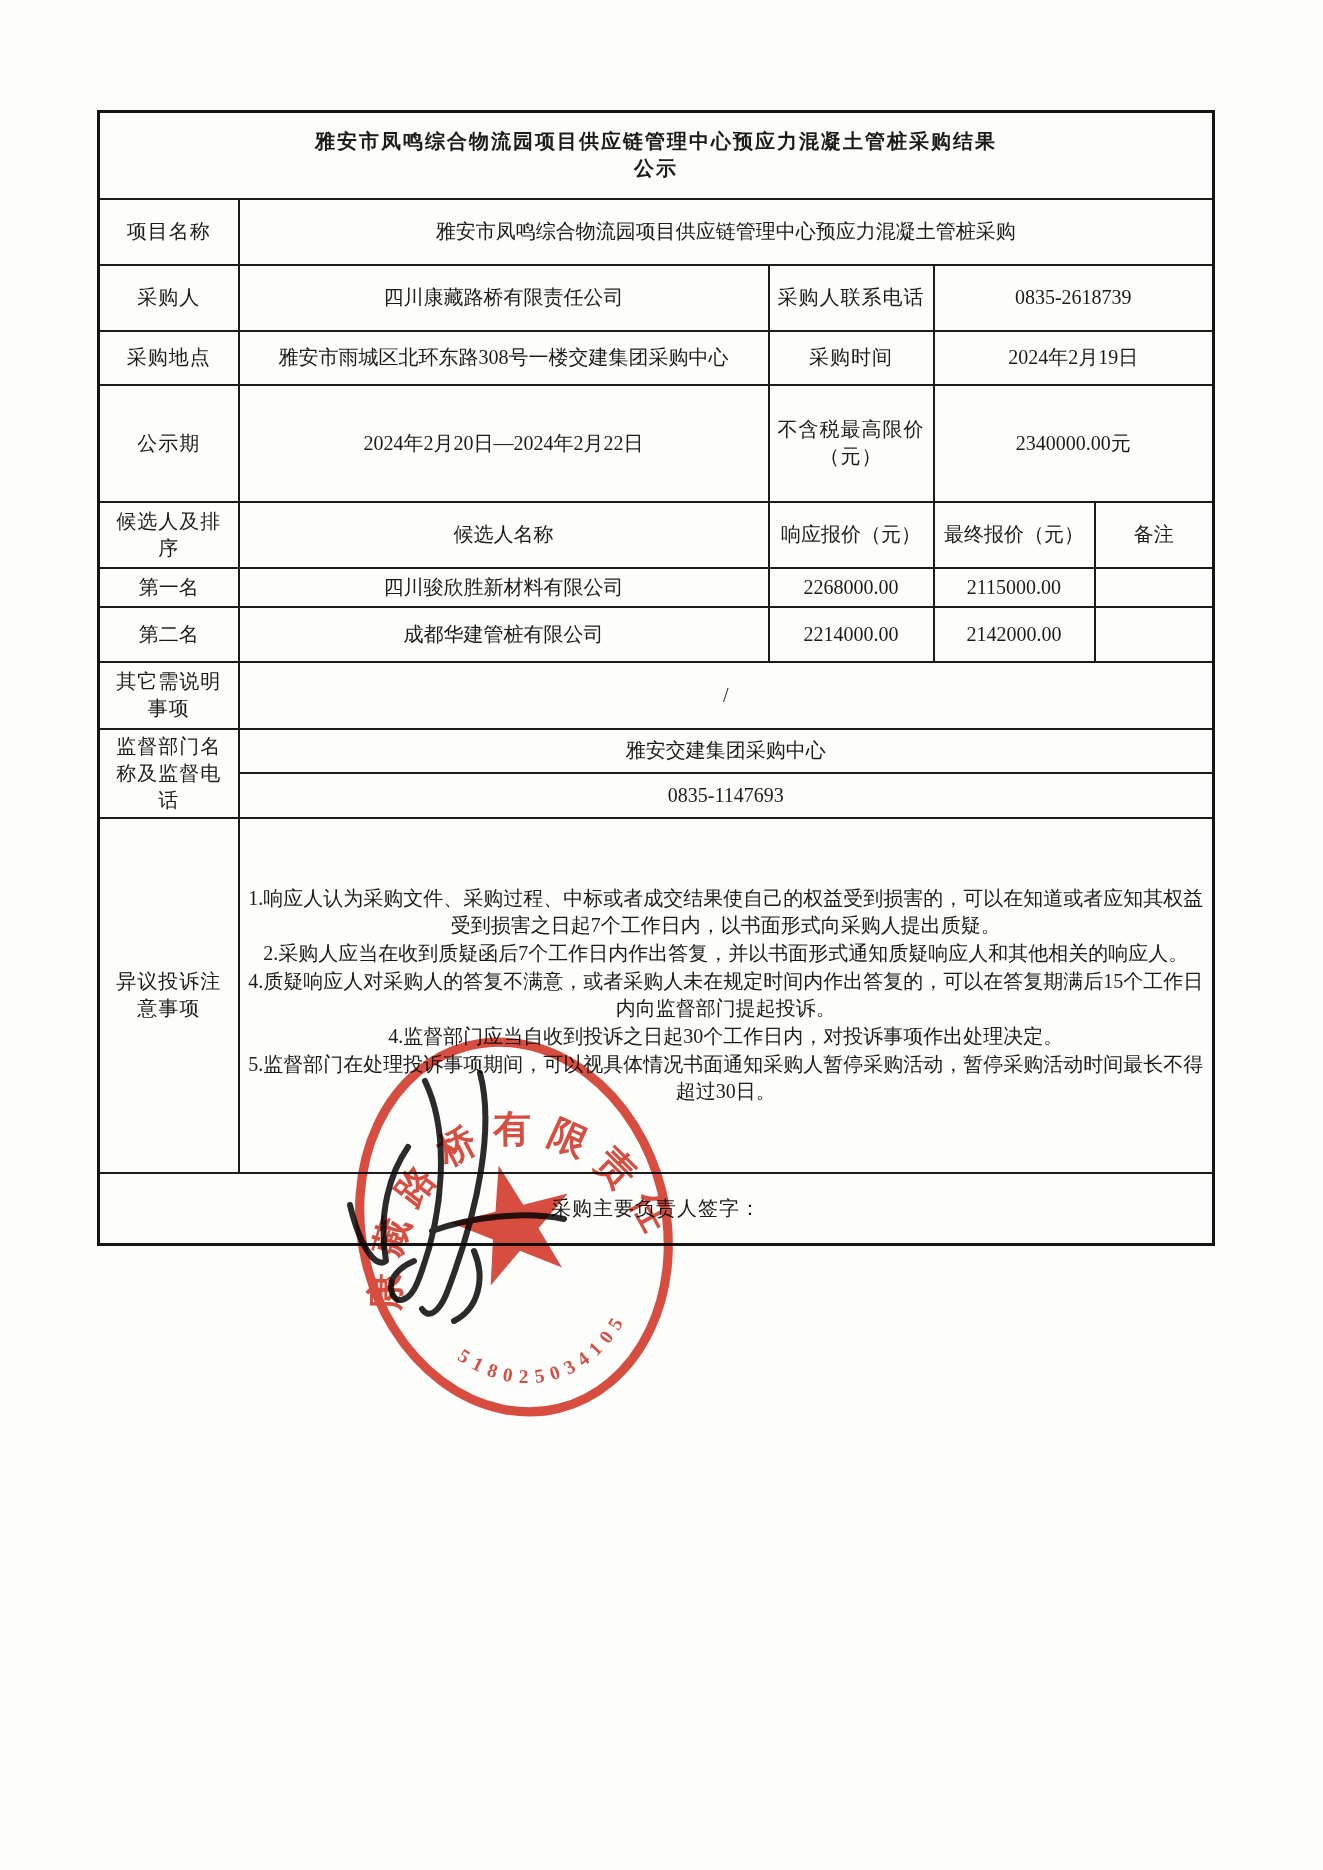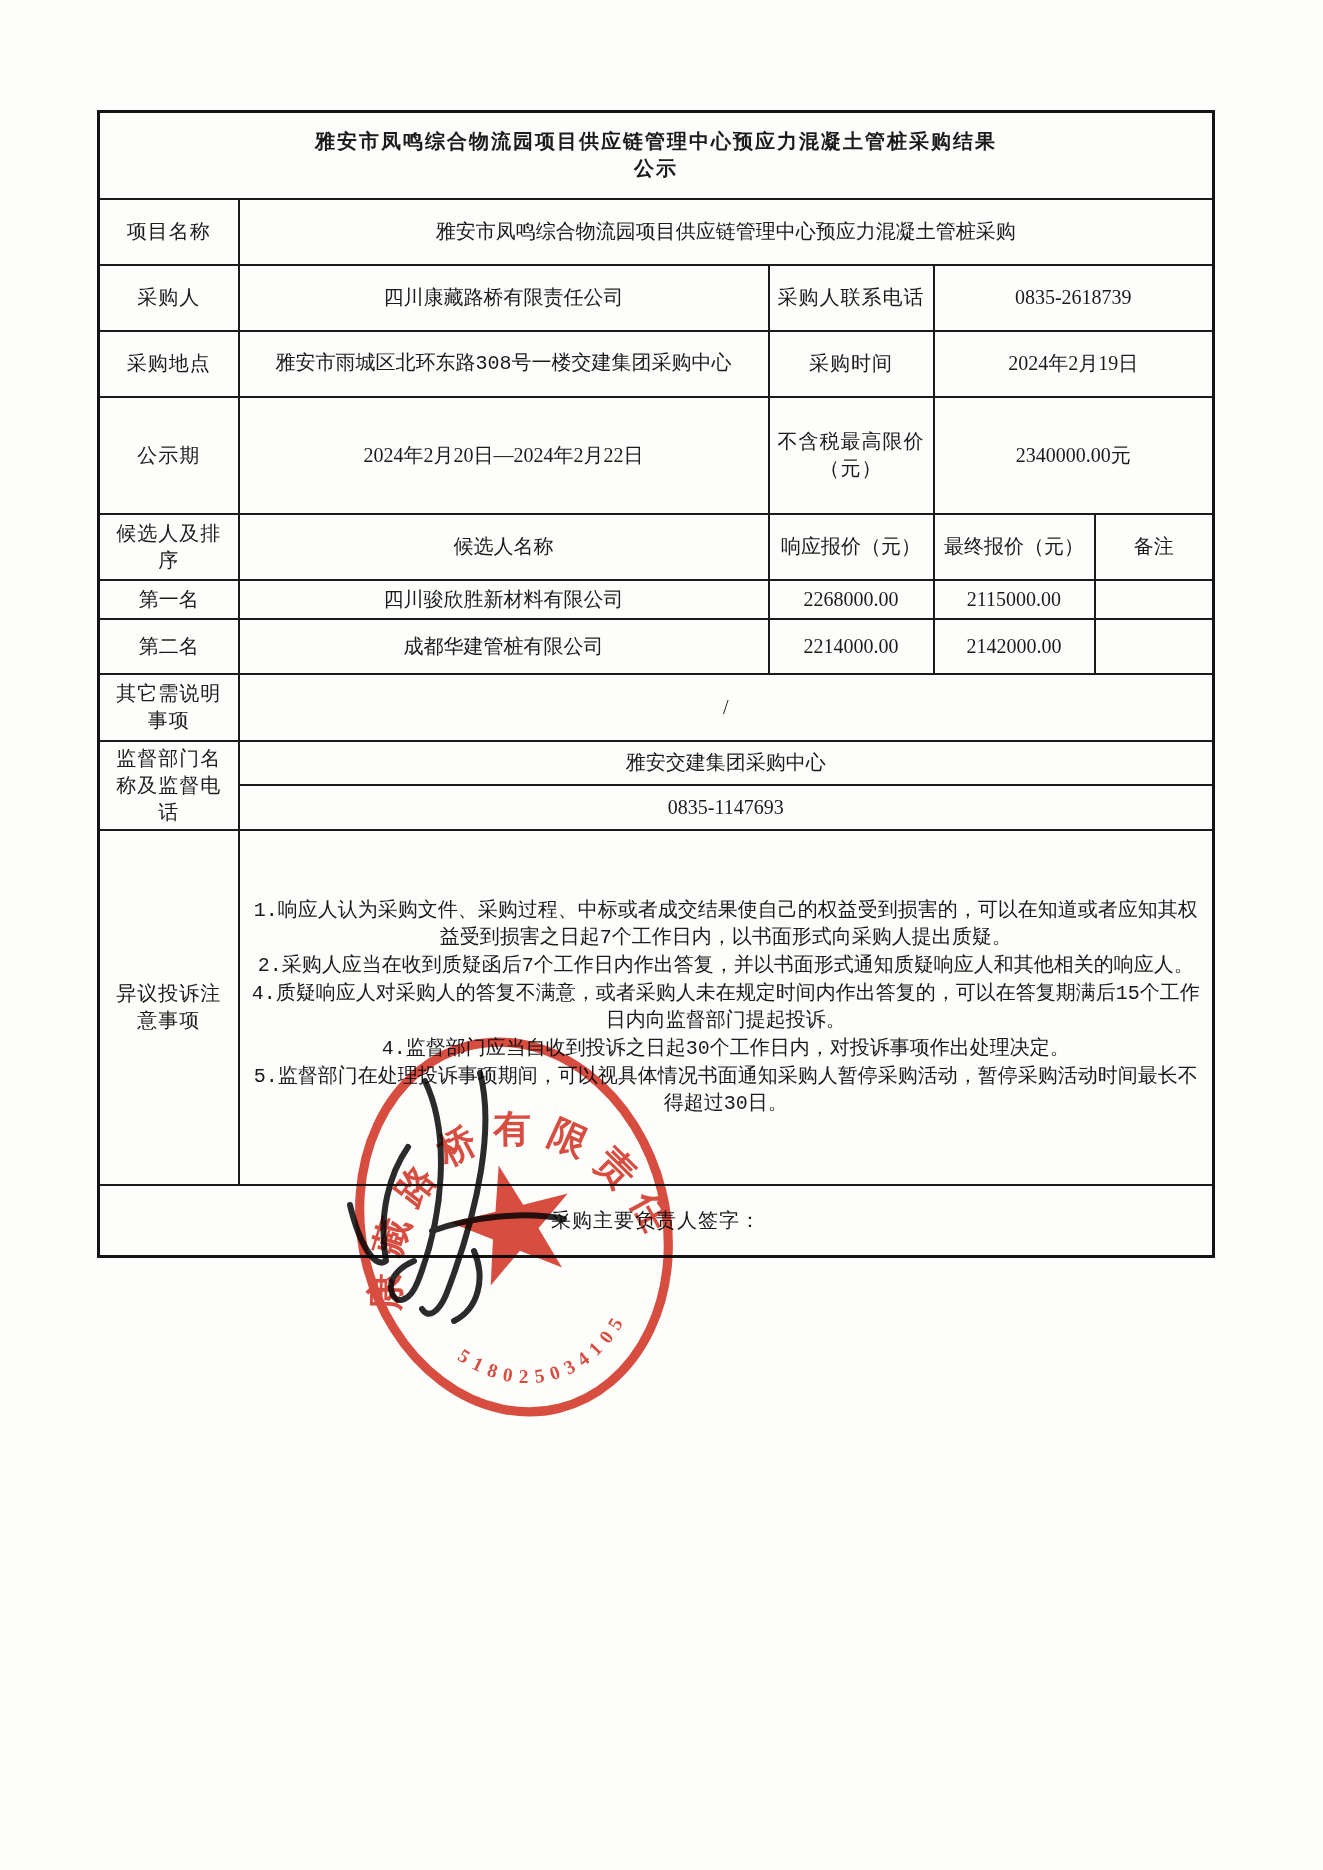--- a/index.html
+++ b/index.html
@@ -29,28 +29,27 @@
     word-break:break-all;
   }
   td.title-cell{
     font-size:30px;
     font-weight:bold;
     letter-spacing:2px;
     line-height:1.4;
     padding:6px 4px;
   }
   td.label-cell{letter-spacing:1px;padding:3px 6px;}
-  td.left-val{text-align:left;padding-left:10px;font-family:Liberation Mono, monospace;}
+  td.left-val{text-align:left;padding-left:10px;}
   td.notes-cell{
     text-align:left;
     font-size:20px;
     line-height:1.52;
     padding:10px 14px 10px 12px;
     vertical-align:top;
-    font-family:Liberation Mono, monospace;
   }
   .note-line{margin:0 0 1px 0;}
   td.sign-cell{
     text-align:left;
     font-size:22px;
     padding-left:12px;
     letter-spacing:1px;
   }
   
   .stamp{
@@ -96,21 +95,21 @@
       <td colspan="4">雅安市凤鸣综合物流园项目供应链管理中心预应力混凝土管桩采购</td>
     </tr>
 
     <tr style="height:66px">
       <td class="label-cell">采购人</td>
       <td>四川康藏路桥有限责任公司</td>
       <td class="label-cell">采购人联系电话</td>
       <td colspan="2">0835-2618739</td>
     </tr>
 
-    <tr style="height:66px">
+    <tr style="height:54px">
       <td class="label-cell">采购地点</td>
       <td class="left-val">雅安市雨城区北环东路308号一楼交建集团采购中心</td>
       <td class="label-cell">采购时间</td>
       <td colspan="2">2024年2月19日</td>
     </tr>
 
     <tr style="height:117px">
       <td class="label-cell">公示期</td>
       <td>2024年2月20日—2024年2月22日</td>
       <td class="label-cell">不含税最高限价（元）</td>

